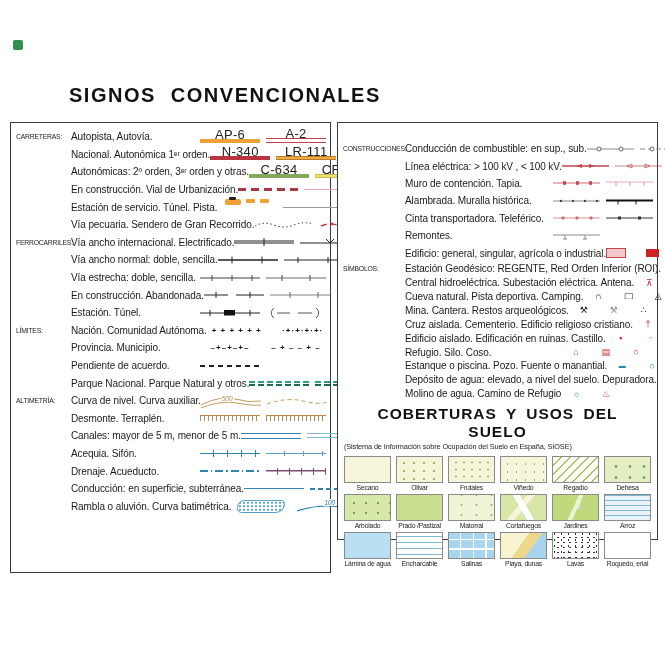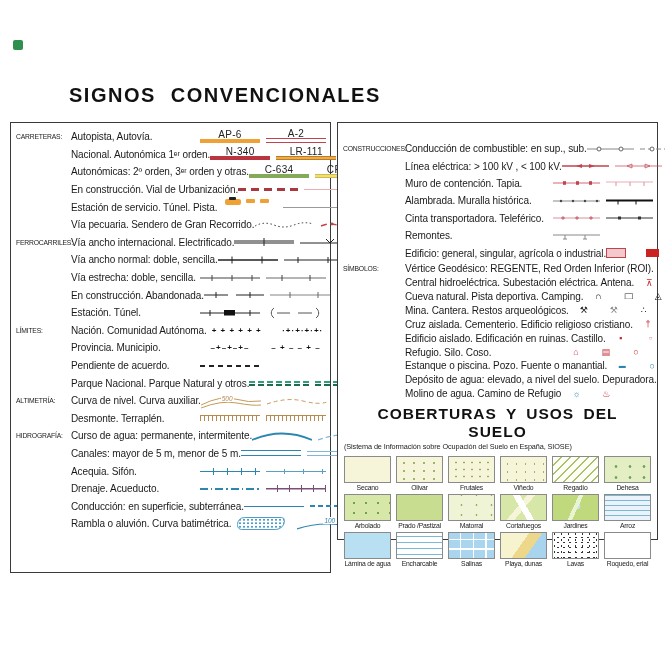--- a/index.html
+++ b/index.html
@@ -15,21 +15,21 @@
   .cat{width:55px;flex:none;font-size:6.8px;letter-spacing:-0.2px}
   .catr{width:62px;flex:none;font-size:6.8px;letter-spacing:-0.2px}
   .lbl{flex:1;font-size:10px;letter-spacing:-0.1px;white-space:nowrap;overflow:visible}
   .sym{width:126px;flex:none;display:flex;gap:6px;align-items:center}
   .symr{width:100px;flex:none;display:flex;gap:6px;align-items:center}
   .symi{width:92px;flex:none;display:flex;align-items:center}
   .sc{width:60px;height:16px;flex:none;display:flex;flex-direction:column;justify-content:center;position:relative}
   .sy2{width:47px;height:12px;flex:none;display:flex;align-items:center;position:relative}
   .icol{width:30px;flex:none;text-align:center;font-size:9px;line-height:10px}
   .red{color:#C22A33}.blue{color:#2E86B0}.blk{color:#222}.gry{color:#8a8a8a}.pnk{color:#D98890}
-  .code{font-size:10px;text-align:center;line-height:8px;letter-spacing:0.3px;color:#222}
+  .code{font-size:13px;text-align:center;line-height:8px;letter-spacing:0.3px;color:#222}
   .bar{height:4px;width:100%}
   .b-or{background:#F0A135}
   .b-cr{background:#B9353F}
   .b-gr{background:#84A958}
   .b-ye{background:#EFE070;border-top:1px solid #CDBC50;border-bottom:1px solid #CDBC50;height:2px}
   .b-lr{background:#EDAE3E;border-top:1px solid #BB7A30;border-bottom:1px solid #BB7A30;height:2px}
   .dbl-red{height:3px;border-top:1.5px solid #C2434E;border-bottom:1.5px solid #C2434E;width:100%}
   .dash-red{height:3px;width:100%;background:repeating-linear-gradient(90deg,#A93840 0 8px,transparent 8px 13px)}
   .pink-ln{height:1px;width:100%;background:#E8AEB4}
   .thin-gray{height:1px;width:100%;background:#9a9a9a}
@@ -354,36 +354,20 @@
     <span class="sym">
         <span class="sc">
           <span class="des"></span>
         </span>
         <span class="sc">
           <span class="des"></span>
         </span>
       </span>
   </div>
   <div class="row">
-    <span class="cat">HIDROGRAFÍA:</span>
-    <span class="lbl">Curso de agua: permanente, intermitente.</span>
-    <span class="sym">
-        <span class="sc">
-          <svg width="60" height="14" viewBox="0 0 60 14">
-            <path d="M0 11 Q30 -2 60 11" fill="none" stroke="#2E86B0" stroke-width="1.8"></path>
-          </svg>
-        </span>
-        <span class="sc">
-          <svg width="60" height="14" viewBox="0 0 60 14">
-            <path d="M0 11 Q30 0 60 11" fill="none" stroke="#7FB8D4" stroke-width="1.2" stroke-dasharray="5 3"></path>
-          </svg>
-        </span>
-      </span>
-  </div>
-  <div class="row">
     <span class="cat"></span>
     <span class="lbl">Canales: mayor de 5 m, menor de 5 m.</span>
     <span class="sym">
         <span class="sc">
           <span class="dblblue"></span>
         </span>
         <span class="sc">
           <span class="dblblue2"></span>
         </span>
       </span>
@@ -563,21 +547,21 @@
     <span class="lbl">Edificio: general, singular, agrícola o industrial.</span>
     <span class="symr">
         <span class="bld1"></span>
         <span class="bld2"></span>
         <span class="bld3"></span>
       </span>
   </div>
 
   <div class="rows">
     <span class="catr">SÍMBOLOS:</span>
-    <span class="lbl">Vértice Geodésico: REGENTE, Red Orden Inferior (ROI).</span>
+    <span class="lbl">Estación Geodésico: REGENTE, Red Orden Inferior (ROI).</span>
     <span class="symi">
         <span class="icol gry">▲</span>
         <span class="icol blk">△</span>
         <span class="icol"></span>
       </span>
   </div>
   <div class="rows">
     <span class="catr"></span>
     <span class="lbl">Central hidroeléctrica. Subestación eléctrica. Antena.</span>
     <span class="symi">

